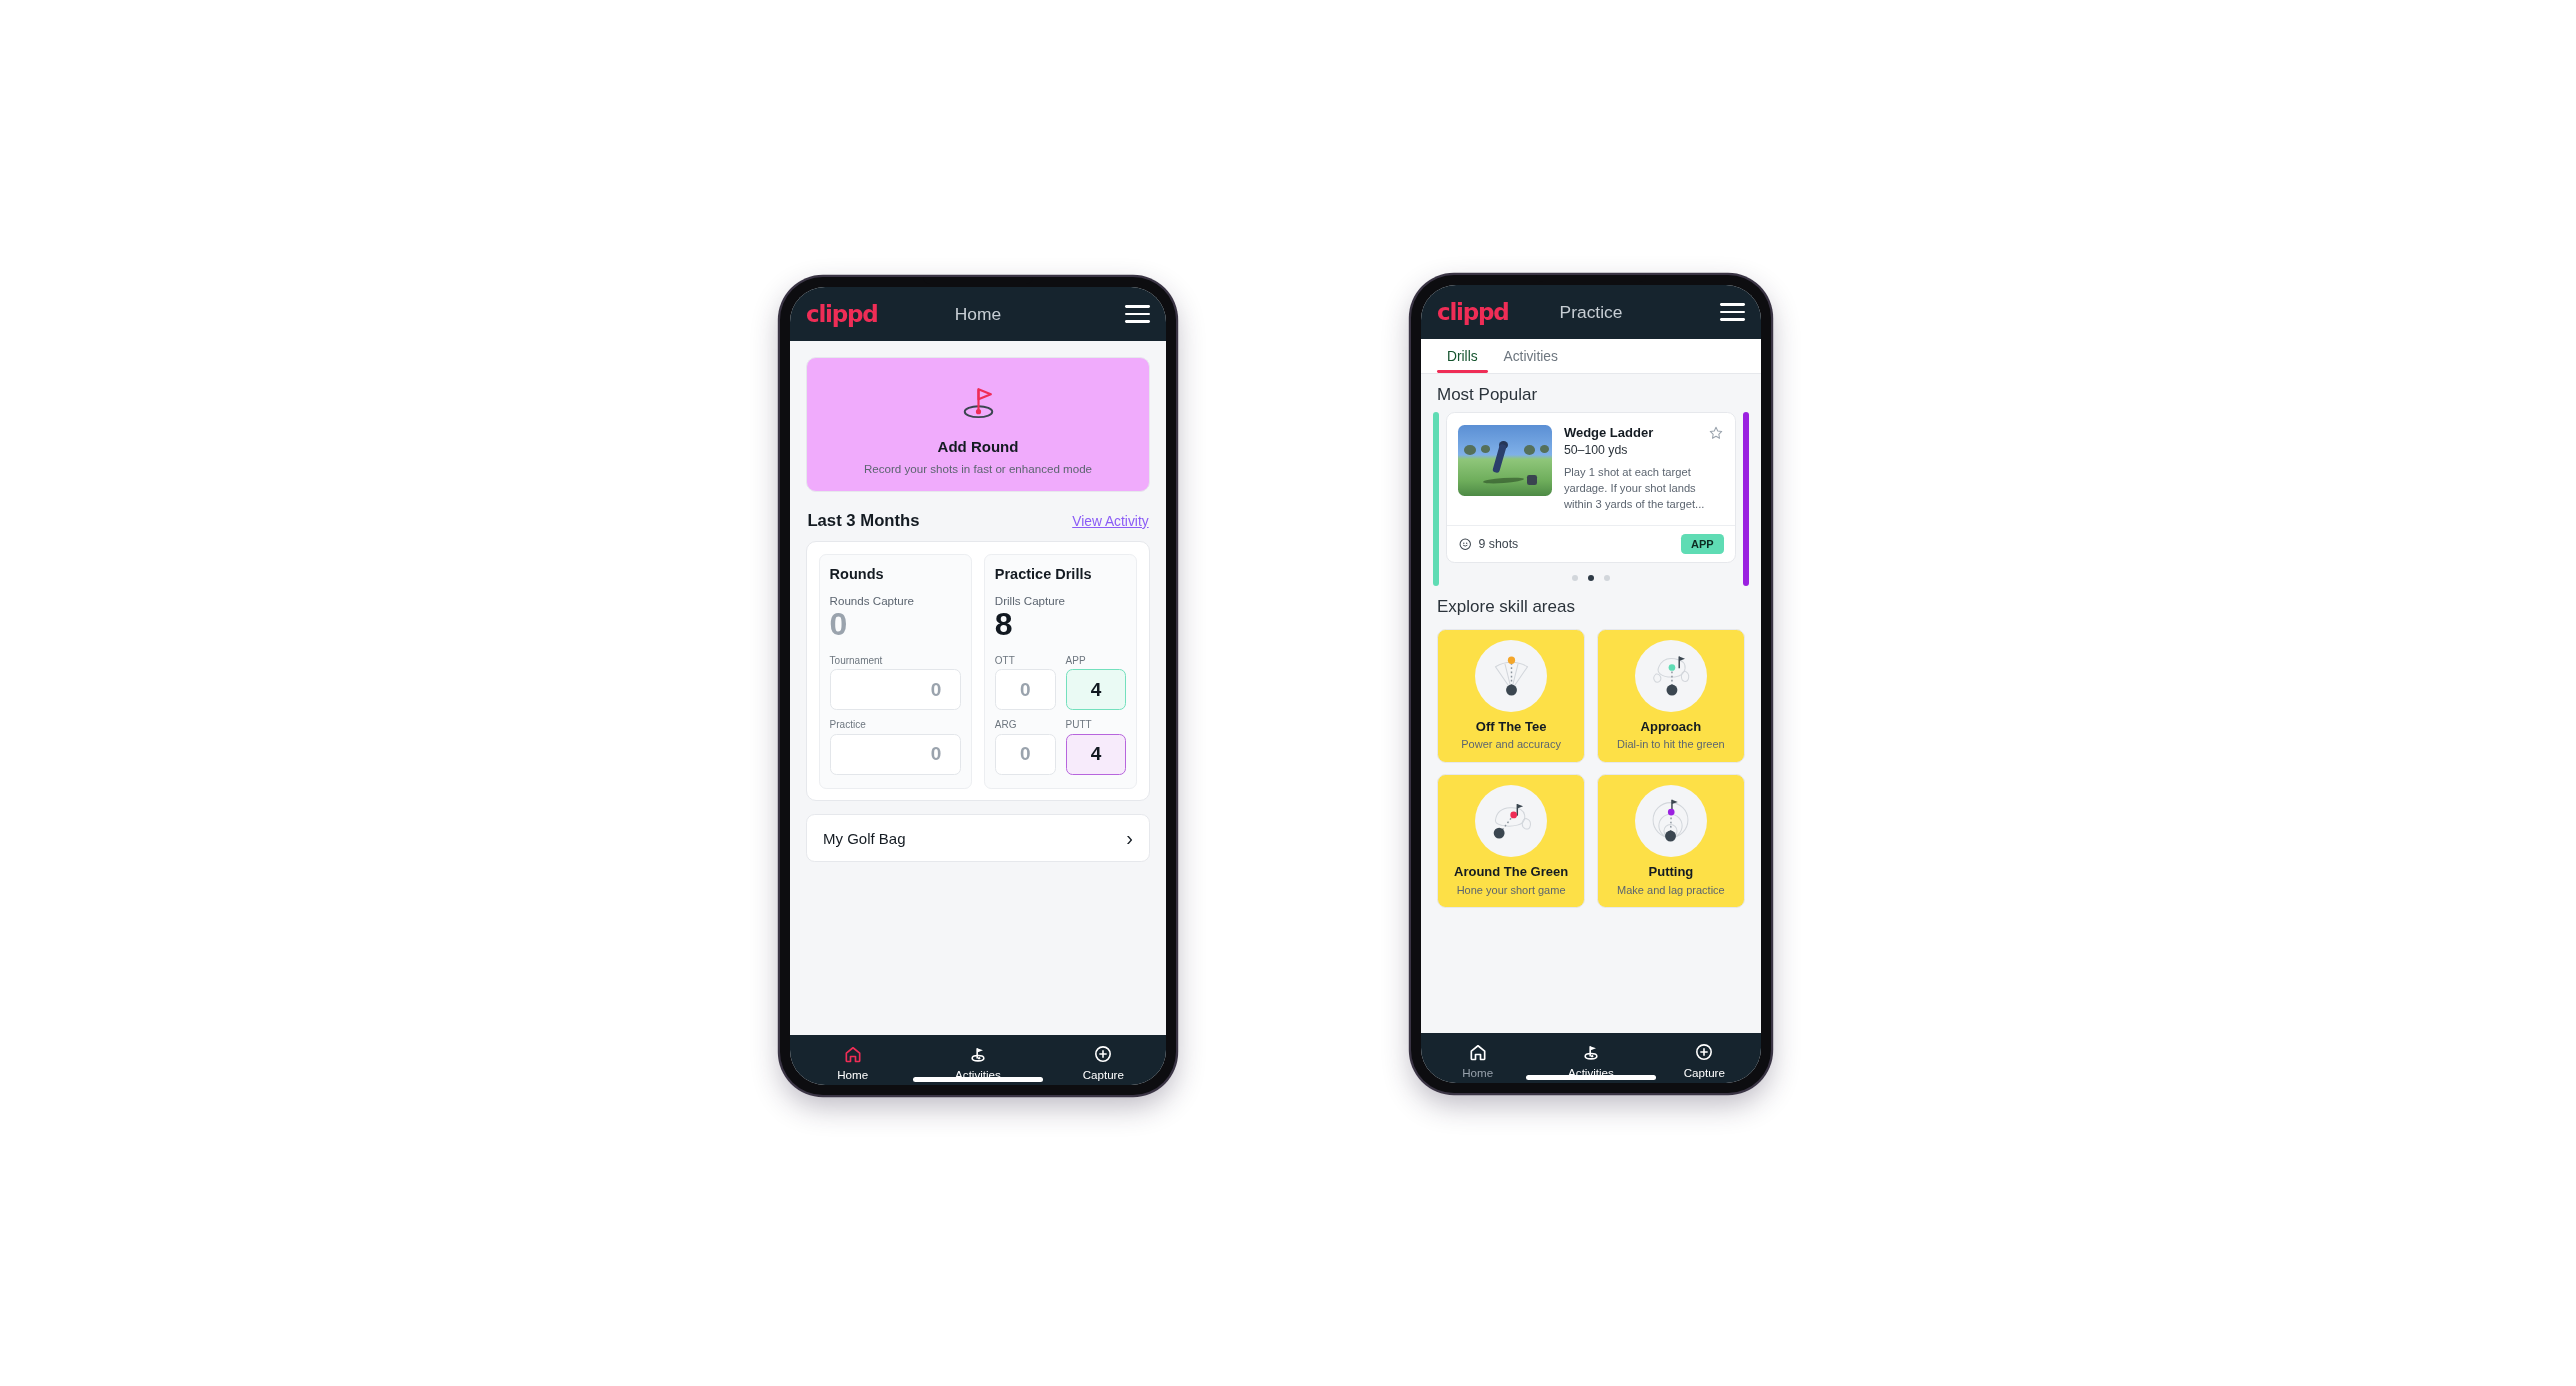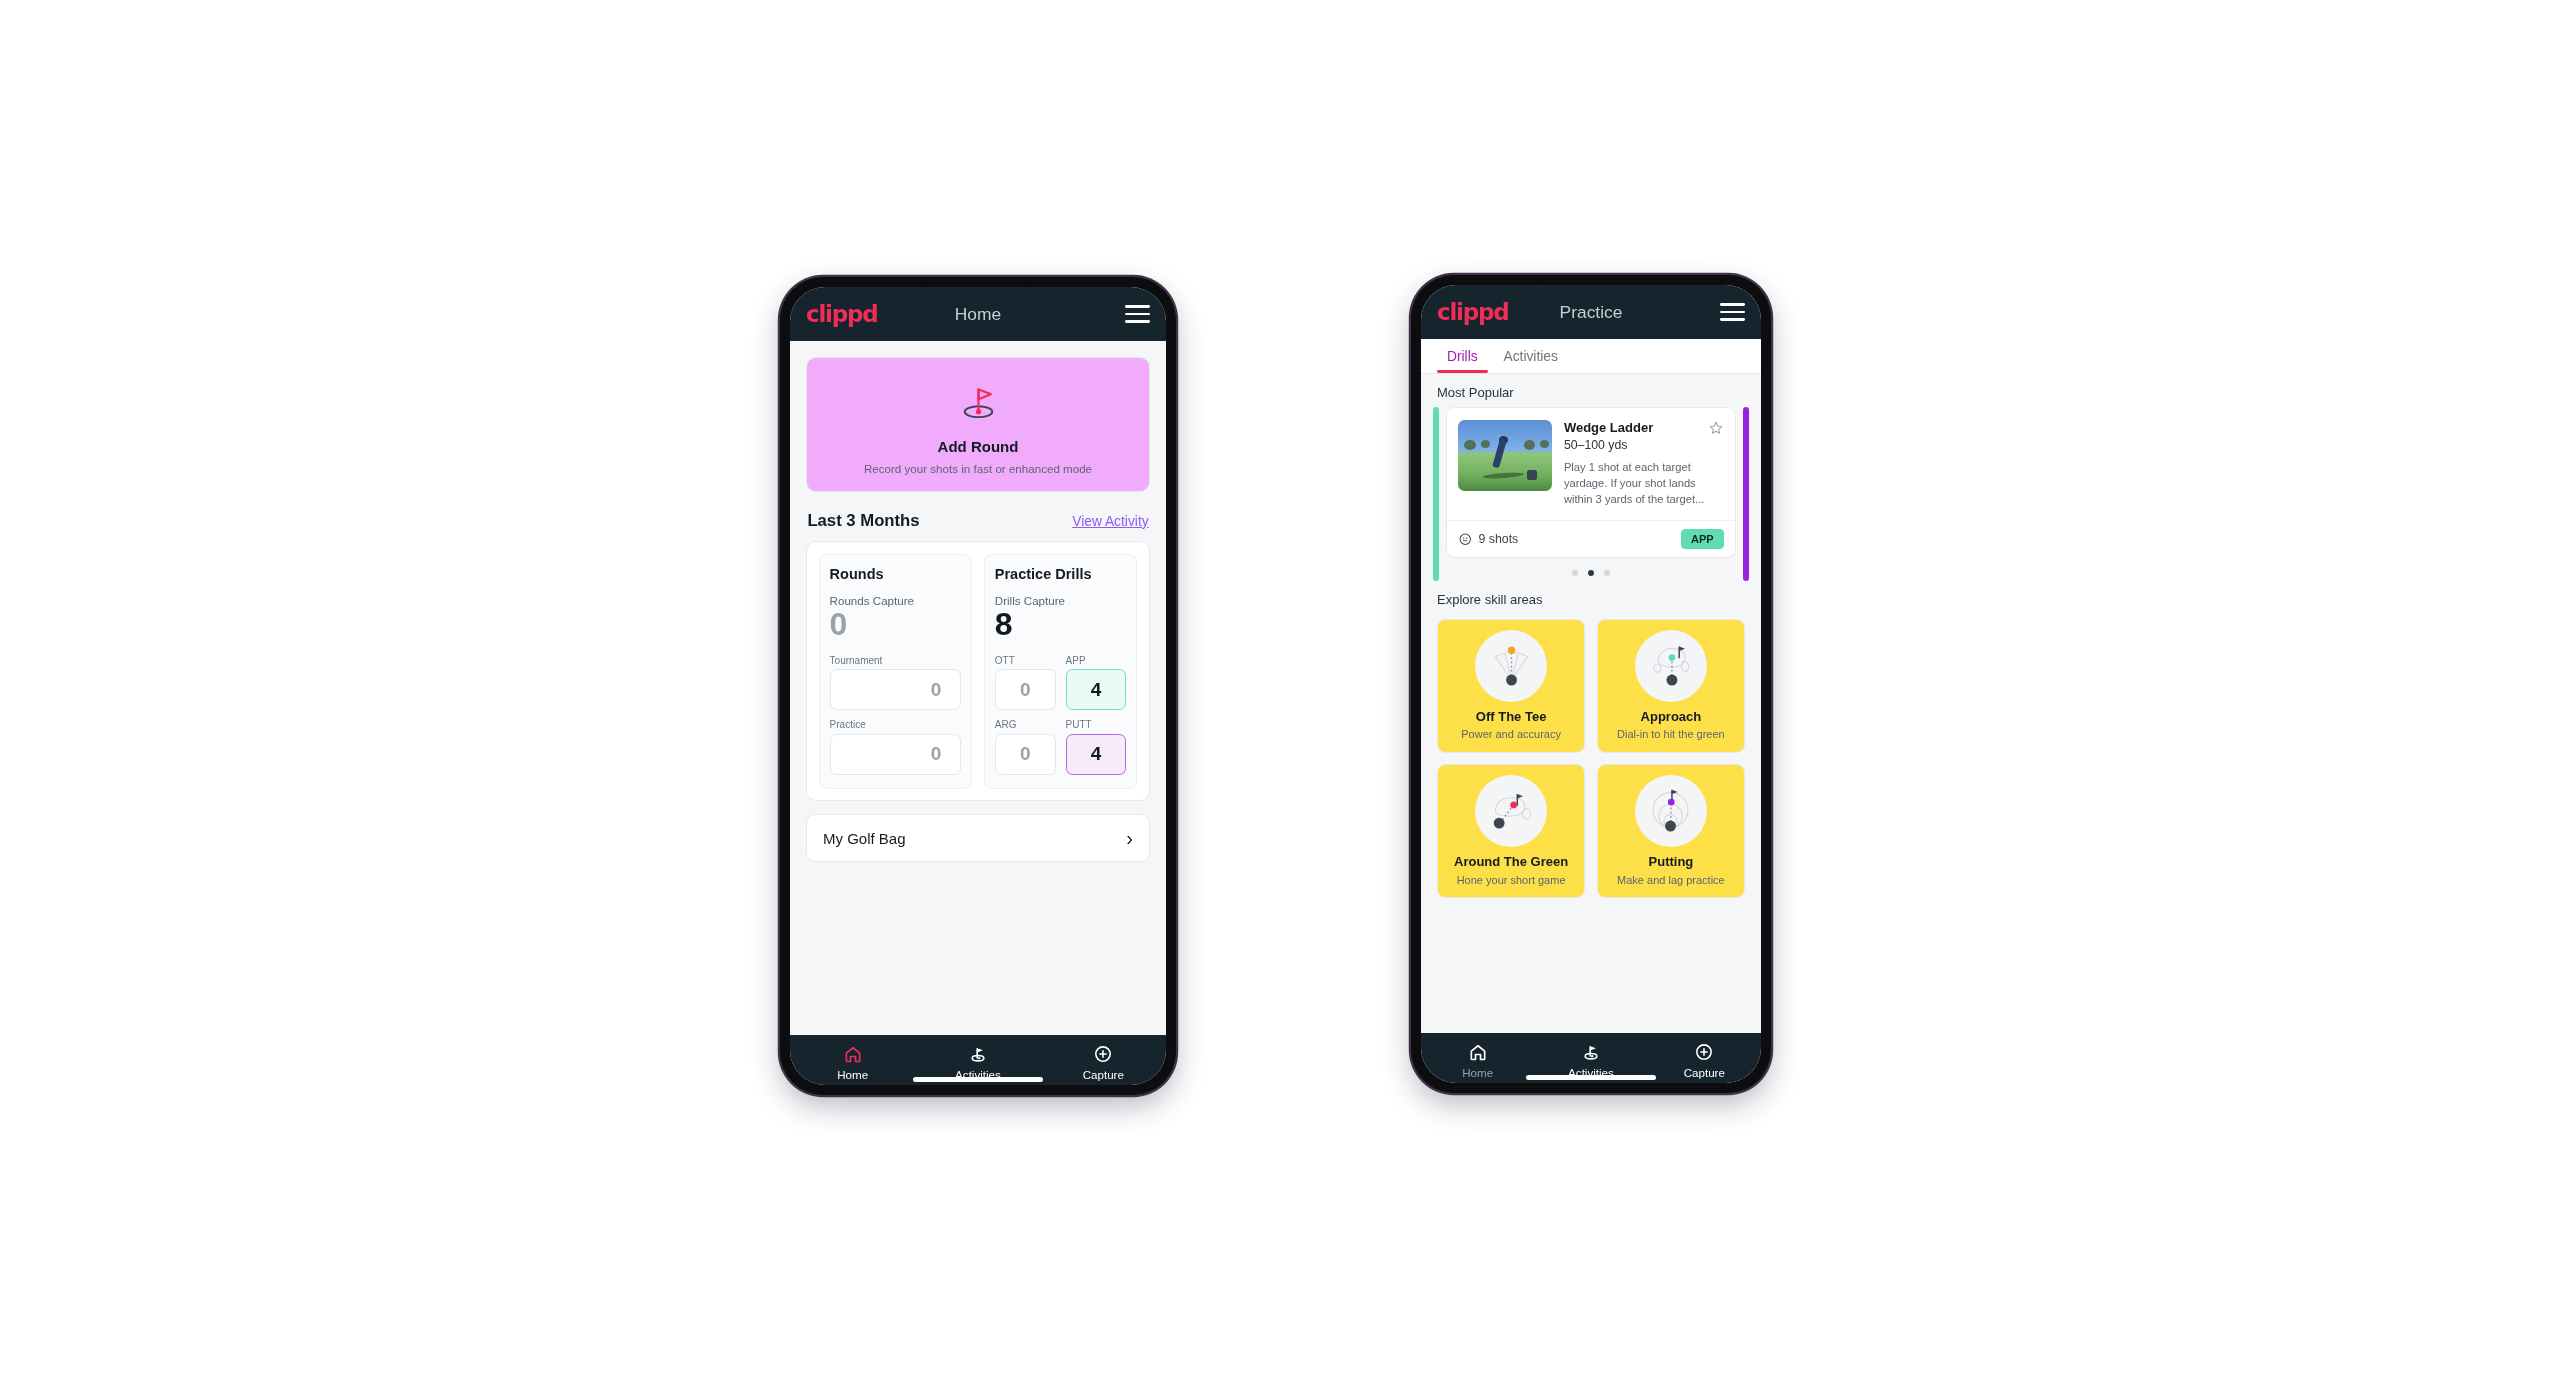--- a/index.html
+++ b/index.html
@@ -133,26 +133,26 @@
   .nav-item.inactive .nav-label { color: #97a1ab; }
   .nav-item.active .nav-label { color: #ffffff; }
   .home-bar {
     position: absolute; bottom: 2.9px; left: 50%; transform: translateX(-50%);
     width: 130px; height: 5px; background: #fff; border-radius: 4.3px;
   }
 
   
   .tabs { background: #fff; display: flex; gap: 5.8px; padding: 0 16px; border-bottom: 0.7px solid #e6e8ec; flex: none; }
   .tab { padding: 10px 10px 8.7px; font-size: 13.8px; color: #6d767f; cursor: pointer; position: relative; }
-  .tab.active { color: #a21caf; }
+  .tab.active { color: #14532d; }
   .tab.active::after {
     content: ""; position: absolute; left: 0; right: 0; bottom: -0.7px; height: 2.9px;
     background: #ef2d56; border-radius: 1.4px;
   }
-  .sub-head { font-size: 13px; color: #2b333b; padding: 11.6px 16px 7.2px; }
+  .sub-head { font-size: 17px; color: #2b333b; padding: 11.6px 16px 7.2px; }
 
   
   .carousel { position: relative; padding: 0 16px; }
   .edge-strip { position: absolute; top: 0; bottom: 0; width: 6.5px; border-radius: 4.3px; }
   .edge-left { left: 11.6px; background: #5fdcb4; }
   .edge-right { right: 11.6px; background: #9b21e0; }
   .drill-card {
     background: #fff; border: 0.7px solid #e6e8ec; border-radius: 8.7px; overflow: hidden;
     margin: 0 8.7px; cursor: pointer;
   }

